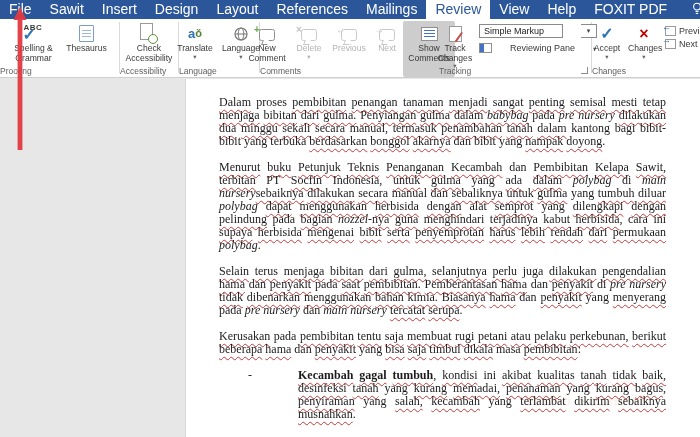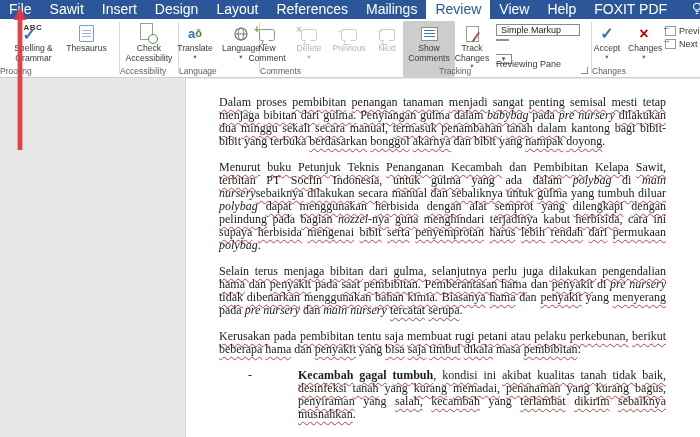--- a/index.html
+++ b/index.html
@@ -54,21 +54,21 @@
   .dis .bub{border-color:#c9c9c9;}
   .dis .bub::after{border-color:#c9c9c9;}
   .dis .bub .tag{color:#c2c2c2;}
   .scic{width:17px;height:14px;border:1.5px solid #8f8f8f;background:#fff;
         display:flex;flex-direction:column;justify-content:space-evenly;padding:1px 2px;}
   .scic i{display:block;height:1.5px;background:#4472c4;}
   .tcic{position:relative;width:13px;height:16px;border:1.3px solid #9a9a9a;background:#fff;}
   .tcic .pencil{position:absolute;right:-4px;bottom:2px;width:12px;height:2.4px;background:#c0504d;
                 transform:rotate(-55deg);border-radius:1px;}
   .trkcol{display:flex;flex-direction:column;gap:1px;padding-top:3px;margin-left:2px;}
-  .trow{display:flex;align-items:flex-start;gap:18px;height:14px;font-size:9px;color:#3b3a39;white-space:nowrap;flex-direction:column;}
+  .trow{display:flex;align-items:flex-end;gap:18px;height:14px;font-size:9px;color:#3b3a39;white-space:nowrap;}
   .mbox{width:84px;height:14px;border:1px solid #8a8a8a;background:#fff;font-size:9px;
         display:flex;align-items:center;padding:0 4px;color:#222;}
   .mchev{width:16px;height:14px;border:1px solid #8a8a8a;border-left:none;background:#fff;
          display:flex;align-items:center;justify-content:center;font-size:7px;color:#444;}
   .smic{width:9px;height:11px;border:1.2px solid #b3884f;background:#fff;}
   .rpic{width:13px;height:10px;border:1.2px solid #8f8f8f;display:flex;background:#fff;}
   .rpic b{width:4px;background:#4472c4;}
   .chkbig{font-size:16px;line-height:16px;font-weight:bold;color:#2e75b6;}
   .xbig{font-size:16px;line-height:15px;font-weight:bold;color:#c00000;}
   .chcol{display:flex;flex-direction:column;gap:3px;padding-top:5px;margin-left:3px;}

